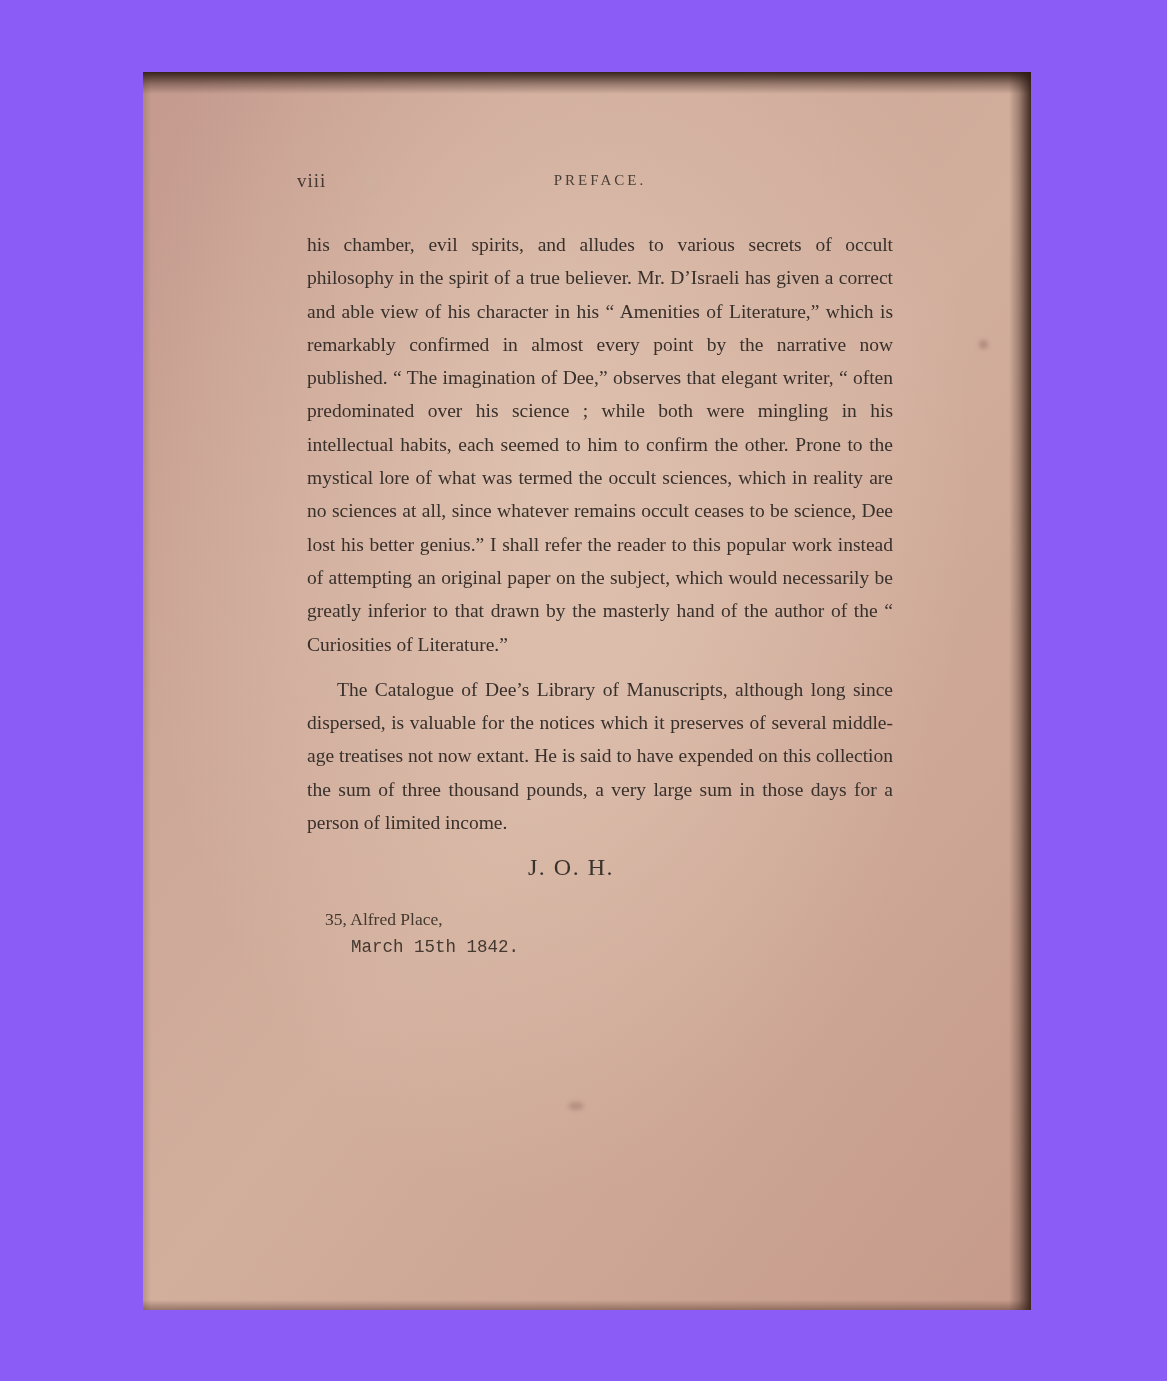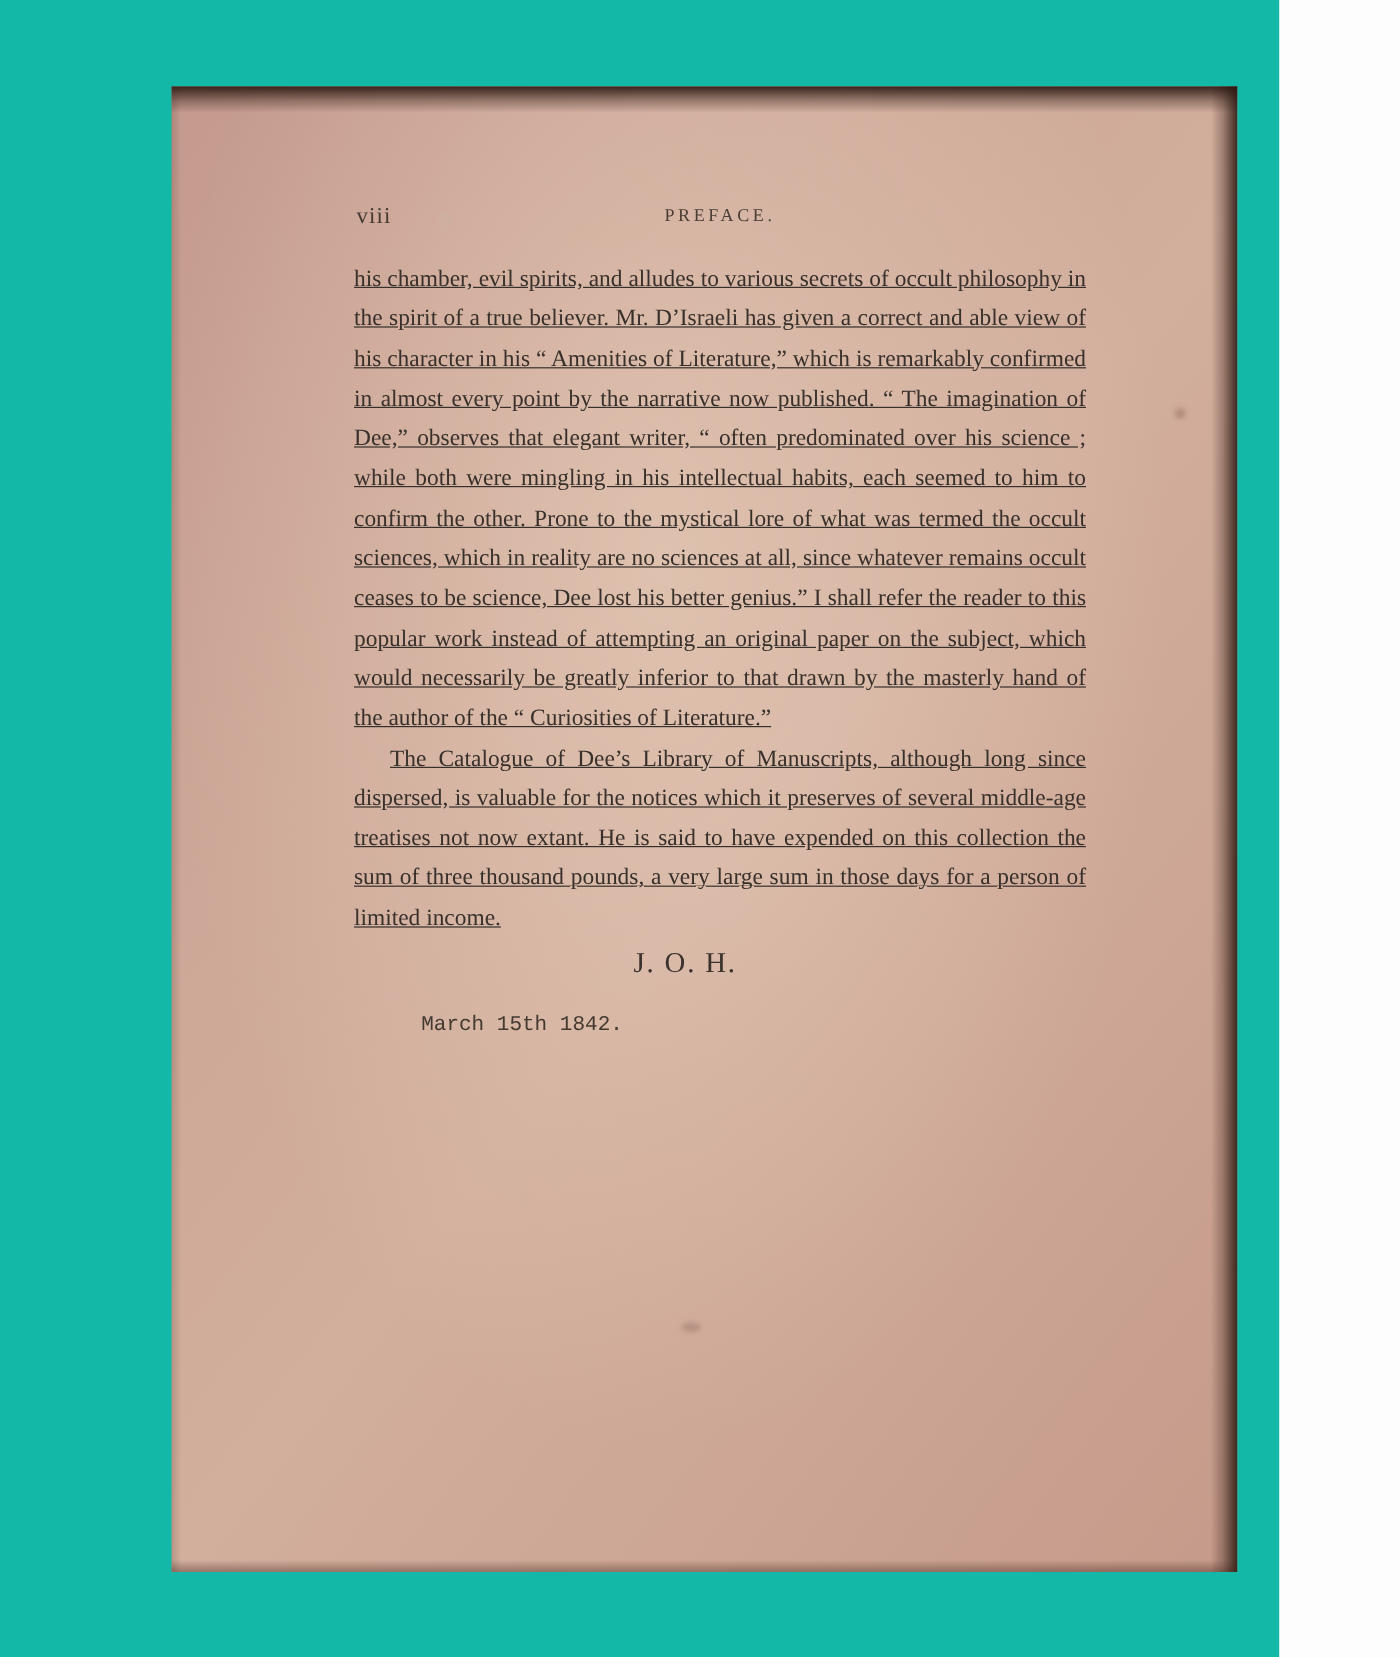--- a/index.html
+++ b/index.html
@@ -6,23 +6,23 @@
     margin: 0;
     padding: 0;
     width: 1167px;
     height: 1381px;
     background: #fdfdfd;
     font-family: "Liberation Serif", "DejaVu Serif", serif;
     overflow: hidden;
   }
   .canvas {
     position: relative;
-    width: 1066px;
+    width: 1167px;
     height: 1381px;
-    background: #14b8a6;
+    background: #8b5cf6;
   }
   
   .scan-page {
     position: absolute;
     left: 143px;
     top: 72px;
     width: 888px;
     height: 1238px;
     background:
       radial-gradient(ellipse at 46% 32%, rgba(238,216,196,0.50) 0%, rgba(238,216,196,0.0) 62%),
@@ -91,22 +91,21 @@
     position: absolute;
     top: 144px;
     left: 0;
     width: 100%;
     font-size: 19.5px;
     line-height: 33.3px;
     text-align: justify;
     color: #38302b;
   }
   .body-text p {
-    margin: 0;
-    text-decoration: underline;
+    margin: 12px;
   }
   .body-text p.indented {
     text-indent: 30px;
   }
   .signature {
     margin-top: 5px;
     text-align: center;
     padding-right: 58px;
     font-size: 24px;
     letter-spacing: 1.5px;
@@ -169,19 +168,20 @@
         <span class="header-title">PREFACE.</span>
       </div>
 
       <div class="body-text">
         <p>his chamber, evil spirits, and alludes to various secrets of occult philosophy in the spirit of a true believer.  Mr. D’Israeli has given a correct and able view of his character in his “ Amenities of Literature,” which is remarkably confirmed in almost every point by the narrative now published.  “ The imagination of Dee,” observes that elegant writer, “ often predominated over his science ; while both were mingling in his intellectual habits, each seemed to him to confirm the other.  Prone to the mystical lore of what was termed the occult sciences, which in reality are no sciences at all, since whatever remains occult ceases to be science, Dee lost his better genius.”  I shall refer the reader to this popular work instead of attempting an original paper on the subject, which would necessarily be greatly inferior to that drawn by the masterly hand of the author of the “ Curiosities of Literature.”</p>
         <p class="indented">The Catalogue of Dee’s Library of Manuscripts, although long since dispersed, is valuable for the notices which it preserves of several middle-age  treatises not now extant. He is said to  have expended  on  this  collection  the sum of three thousand pounds, a very large sum in those days for a person of limited income.</p>
 
         <div class="signature">J. O. H.</div>
 
         <div class="address">
+          <div class="line1">35, Alfred Place,</div>
           <div class="line2">March 15th 1842.</div>
         </div>
       </div>
 
     </div>
   </div>
 </div>
 
 </body></html>

